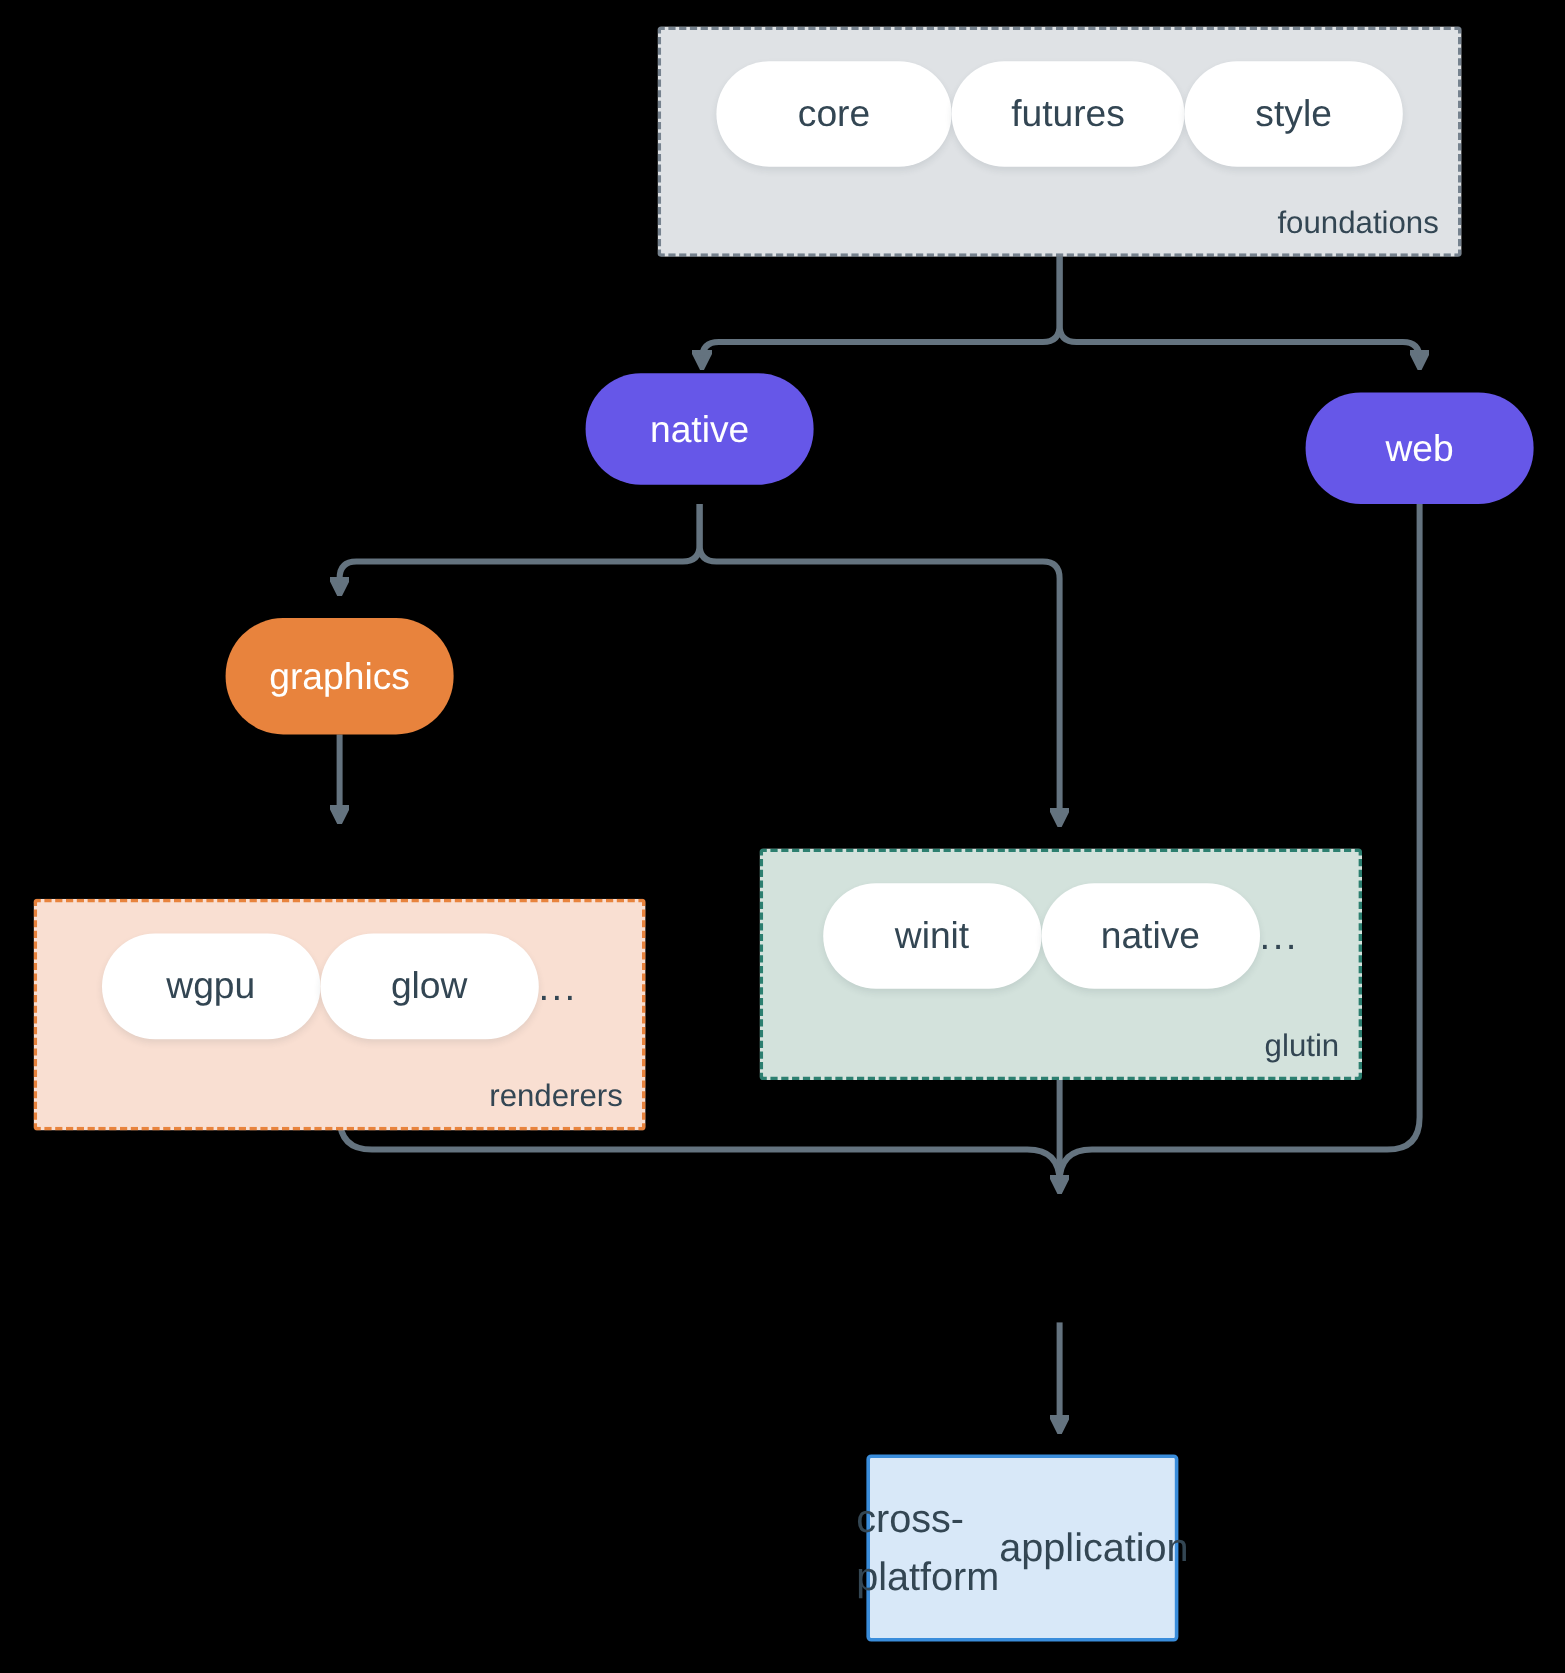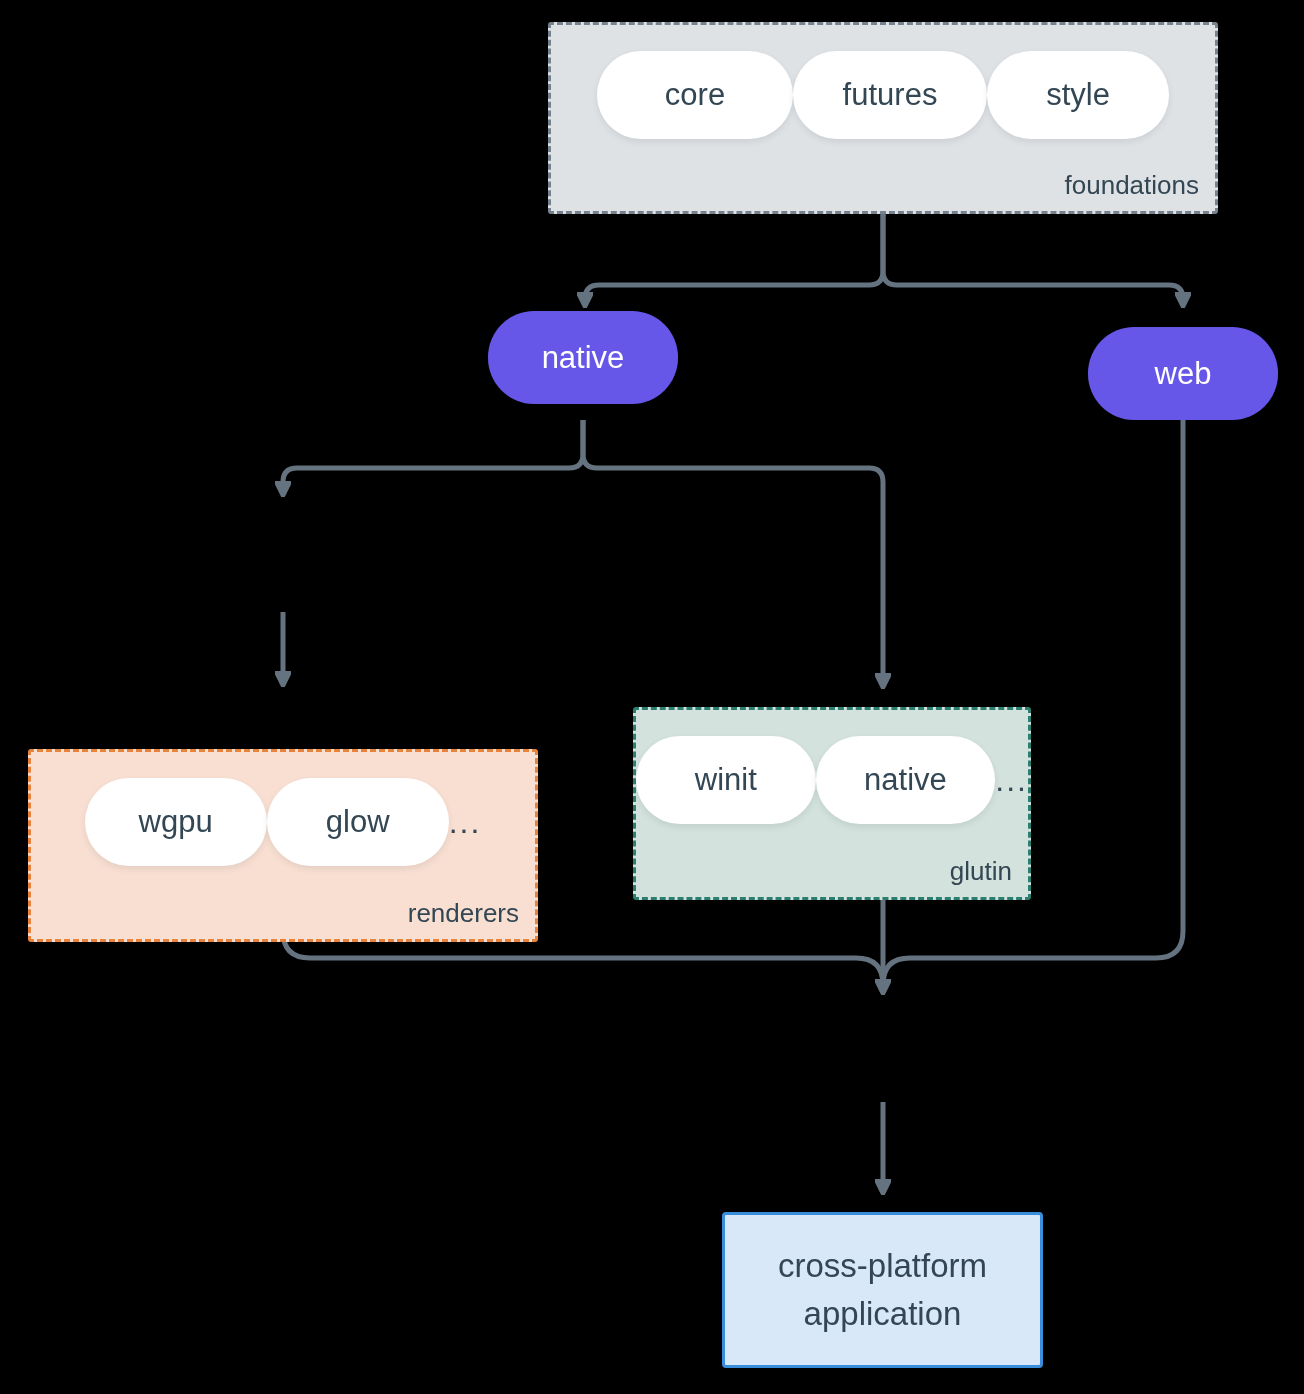--- a/index.html
+++ b/index.html
@@ -28,21 +28,21 @@
   .edges path{stroke:currentColor;stroke-width:5;fill:none;}
 
   .groupbox{position:absolute;box-sizing:border-box;border-radius:3px;}
   .groupbox .label{
     position:absolute;right:16px;bottom:10px;font-size:26px;color:var(--text-dark);
   }
   .gb-foundations{left:548px;top:22px;width:670px;height:192px;
     background:var(--foundations-fill);border:3px dashed var(--foundations-border);}
   .gb-renderers{left:28px;top:707px;width:510px;height:193px;
     background:var(--renderers-fill);border:3px dashed var(--renderers-border);margin-top:42px;}
-  .gb-shells{left:633px;top:707px;width:398px;height:193px;
+  .gb-shells{left:633px;top:707px;width:502px;height:193px;
     background:var(--shells-fill);border:3px dashed var(--shells-border);}
 
   .pillrow{position:absolute;left:0;right:0;top:26px;display:flex;justify-content:center;
     align-items:center;}
   .pill{
     display:flex;align-items:center;justify-content:center;
     background:#ffffff;color:var(--text-dark);font-size:31px;
     height:88px;border-radius:44px;box-shadow:0 3px 6px rgba(40,60,70,0.10);
   }
   .pill.w-core{width:196px;}
@@ -54,23 +54,23 @@
   .node{
     position:absolute;display:flex;align-items:center;justify-content:center;
     color:var(--text-light);font-size:31px;border-radius:46px;
   }
   .n-native{left:488px;top:311px;width:190px;height:93px;background:var(--purple);}
   .n-web{left:1088px;top:327px;width:190px;height:93px;background:var(--purple);}
   .n-graphics{left:188px;top:515px;width:190px;height:97px;background:var(--orange);border-radius:48px;}
   .n-iced{left:790px;top:1012px;width:187px;height:90px;background:var(--blue);border-radius:45px;}
 
   .appbox{
-    position:absolute;left:722px;top:1212px;width:321px;height:156px;box-sizing:border-box;
+    position:absolute;left:722px;top:1212px;width:260px;height:156px;box-sizing:border-box;
     background:var(--application-fill);border:3px solid var(--application-border);border-radius:4px;
-    display:flex;flex-direction:column;align-items:center;justify-content:center;
+    display:flex;flex-direction:row;align-items:center;justify-content:center;
     color:var(--text-dark);font-size:33px;line-height:48px;
   }
 </style>
 </head>
 <body>
 
 <div class="stage">
 
   <svg class="edges" viewBox="0 0 1304 1394" xmlns="http://www.w3.org/2000/svg">
     <defs>
@@ -94,20 +94,21 @@
       <div class="pill w-core">core</div>
       <div class="pill w-futures">futures</div>
       <div class="pill w-style">style</div>
     </div>
     <div class="label">foundations</div>
   </div>
 
   <div class="node n-native">native</div>
   <div class="node n-web">web</div>
 
+  <div class="node n-graphics">graphics</div>
 
   <div class="groupbox gb-renderers">
     <div class="pillrow">
       <div class="pill w-inner">wgpu</div>
       <div class="pill w-inner">glow</div>
       <div class="ellipsis">...</div>
     </div>
     <div class="label">renderers</div>
   </div>
 

